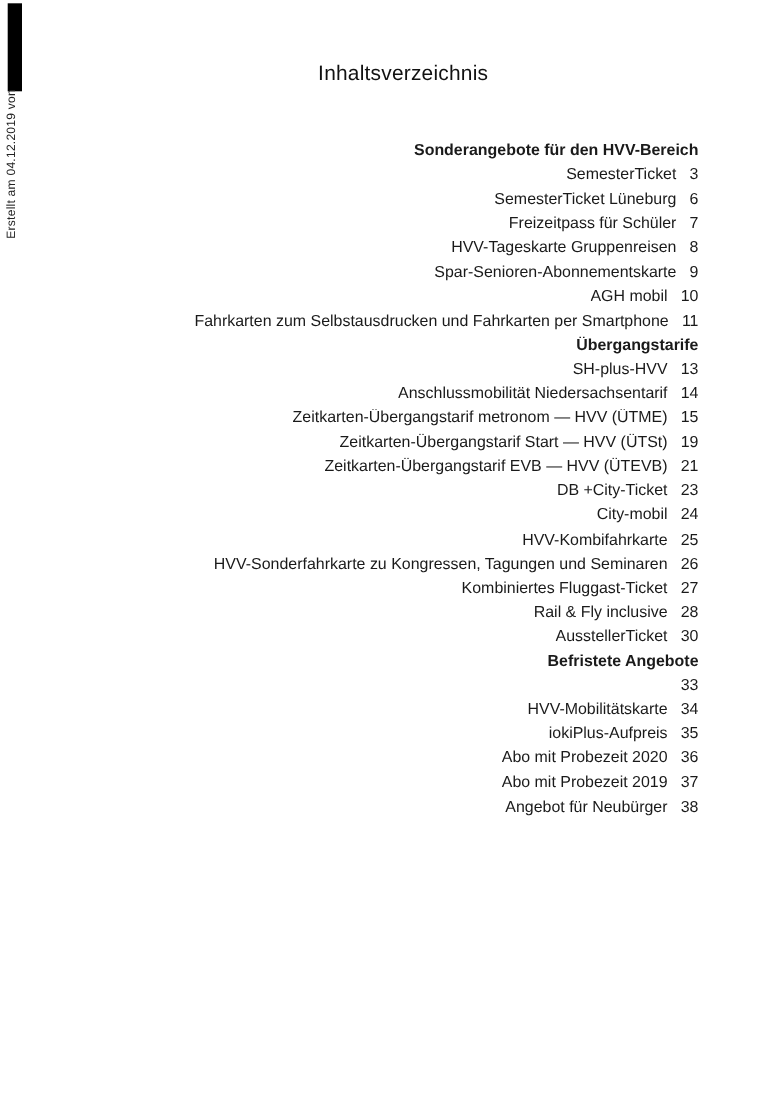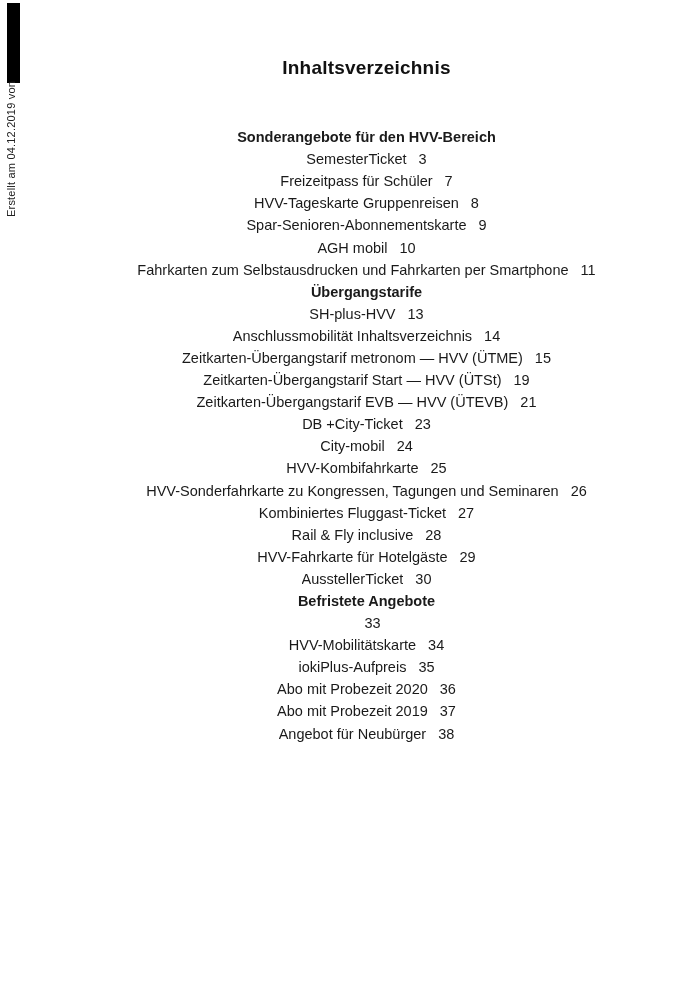--- a/index.html
+++ b/index.html
@@ -32,33 +32,33 @@
     white-space: nowrap;
     color: #222222;
   }
   .doc-title {
     position: absolute;
     left: 98px;
     top: 57px;
     width: 537px;
     text-align: center;
     font-size: 19px;
-    font-weight: bold;
+    font-weight: normal;
     letter-spacing: 0.2px;
     color: #111111;
   }
   .toc {
     position: absolute;
     left: 98px;
     top: 126px;
     width: 537px;
   }
   .toc-row {
     display: flex;
-    justify-content: center;
+    justify-content: flex-end;
     align-items: center;
     height: 22.1px;
     font-size: 14.5px;
     white-space: nowrap;
   }
   .toc-row.heading { font-weight: bold; }
   .toc-label { overflow: hidden; }
   .toc-page { text-align: right; padding-left: 12px; }
   .page-number {
     position: absolute;
@@ -78,20 +78,24 @@
   <h1 class="doc-title">Inhaltsverzeichnis</h1>
   <div class="toc">
       <div class="toc-row heading">
         <span class="toc-label">Sonderangebote für den HVV-Bereich</span>
       </div>
       <div class="toc-row">
         <span class="toc-label">SemesterTicket</span>
         <span class="toc-page">3</span>
       </div>
       <div class="toc-row">
+        <span class="toc-label">SemesterTicket Lüneburg</span>
+        <span class="toc-page">6</span>
+      </div>
+      <div class="toc-row">
         <span class="toc-label">Freizeitpass für Schüler</span>
         <span class="toc-page">7</span>
       </div>
       <div class="toc-row">
         <span class="toc-label">HVV-Tageskarte Gruppenreisen</span>
         <span class="toc-page">8</span>
       </div>
       <div class="toc-row">
         <span class="toc-label">Spar-Senioren-Abonnementskarte</span>
         <span class="toc-page">9</span>
@@ -105,21 +109,21 @@
         <span class="toc-page">11</span>
       </div>
       <div class="toc-row heading">
         <span class="toc-label">Übergangstarife</span>
       </div>
       <div class="toc-row">
         <span class="toc-label">SH-plus-HVV</span>
         <span class="toc-page">13</span>
       </div>
       <div class="toc-row">
-        <span class="toc-label">Anschlussmobilität Inhaltsverzeichnis</span>
+        <span class="toc-label">Anschlussmobilität Niedersachsentarif</span>
         <span class="toc-page">14</span>
       </div>
       <div class="toc-row">
         <span class="toc-label">Zeitkarten-Übergangstarif metronom — HVV (ÜTME)</span>
         <span class="toc-page">15</span>
       </div>
       <div class="toc-row">
         <span class="toc-label">Zeitkarten-Übergangstarif Start — HVV (ÜTSt)</span>
         <span class="toc-page">19</span>
       </div>
@@ -145,24 +149,20 @@
       </div>
       <div class="toc-row">
         <span class="toc-label">Kombiniertes Fluggast-Ticket</span>
         <span class="toc-page">27</span>
       </div>
       <div class="toc-row">
         <span class="toc-label">Rail &amp; Fly inclusive</span>
         <span class="toc-page">28</span>
       </div>
       <div class="toc-row">
-        <span class="toc-label">HVV-Fahrkarte für Hotelgäste</span>
-        <span class="toc-page">29</span>
-      </div>
-      <div class="toc-row">
         <span class="toc-label">AusstellerTicket</span>
         <span class="toc-page">30</span>
       </div>
       <div class="toc-row heading">
         <span class="toc-label">Befristete Angebote</span>
       </div>
       <div class="toc-row">
         <span class="toc-page">33</span>
       </div>
       <div class="toc-row">

